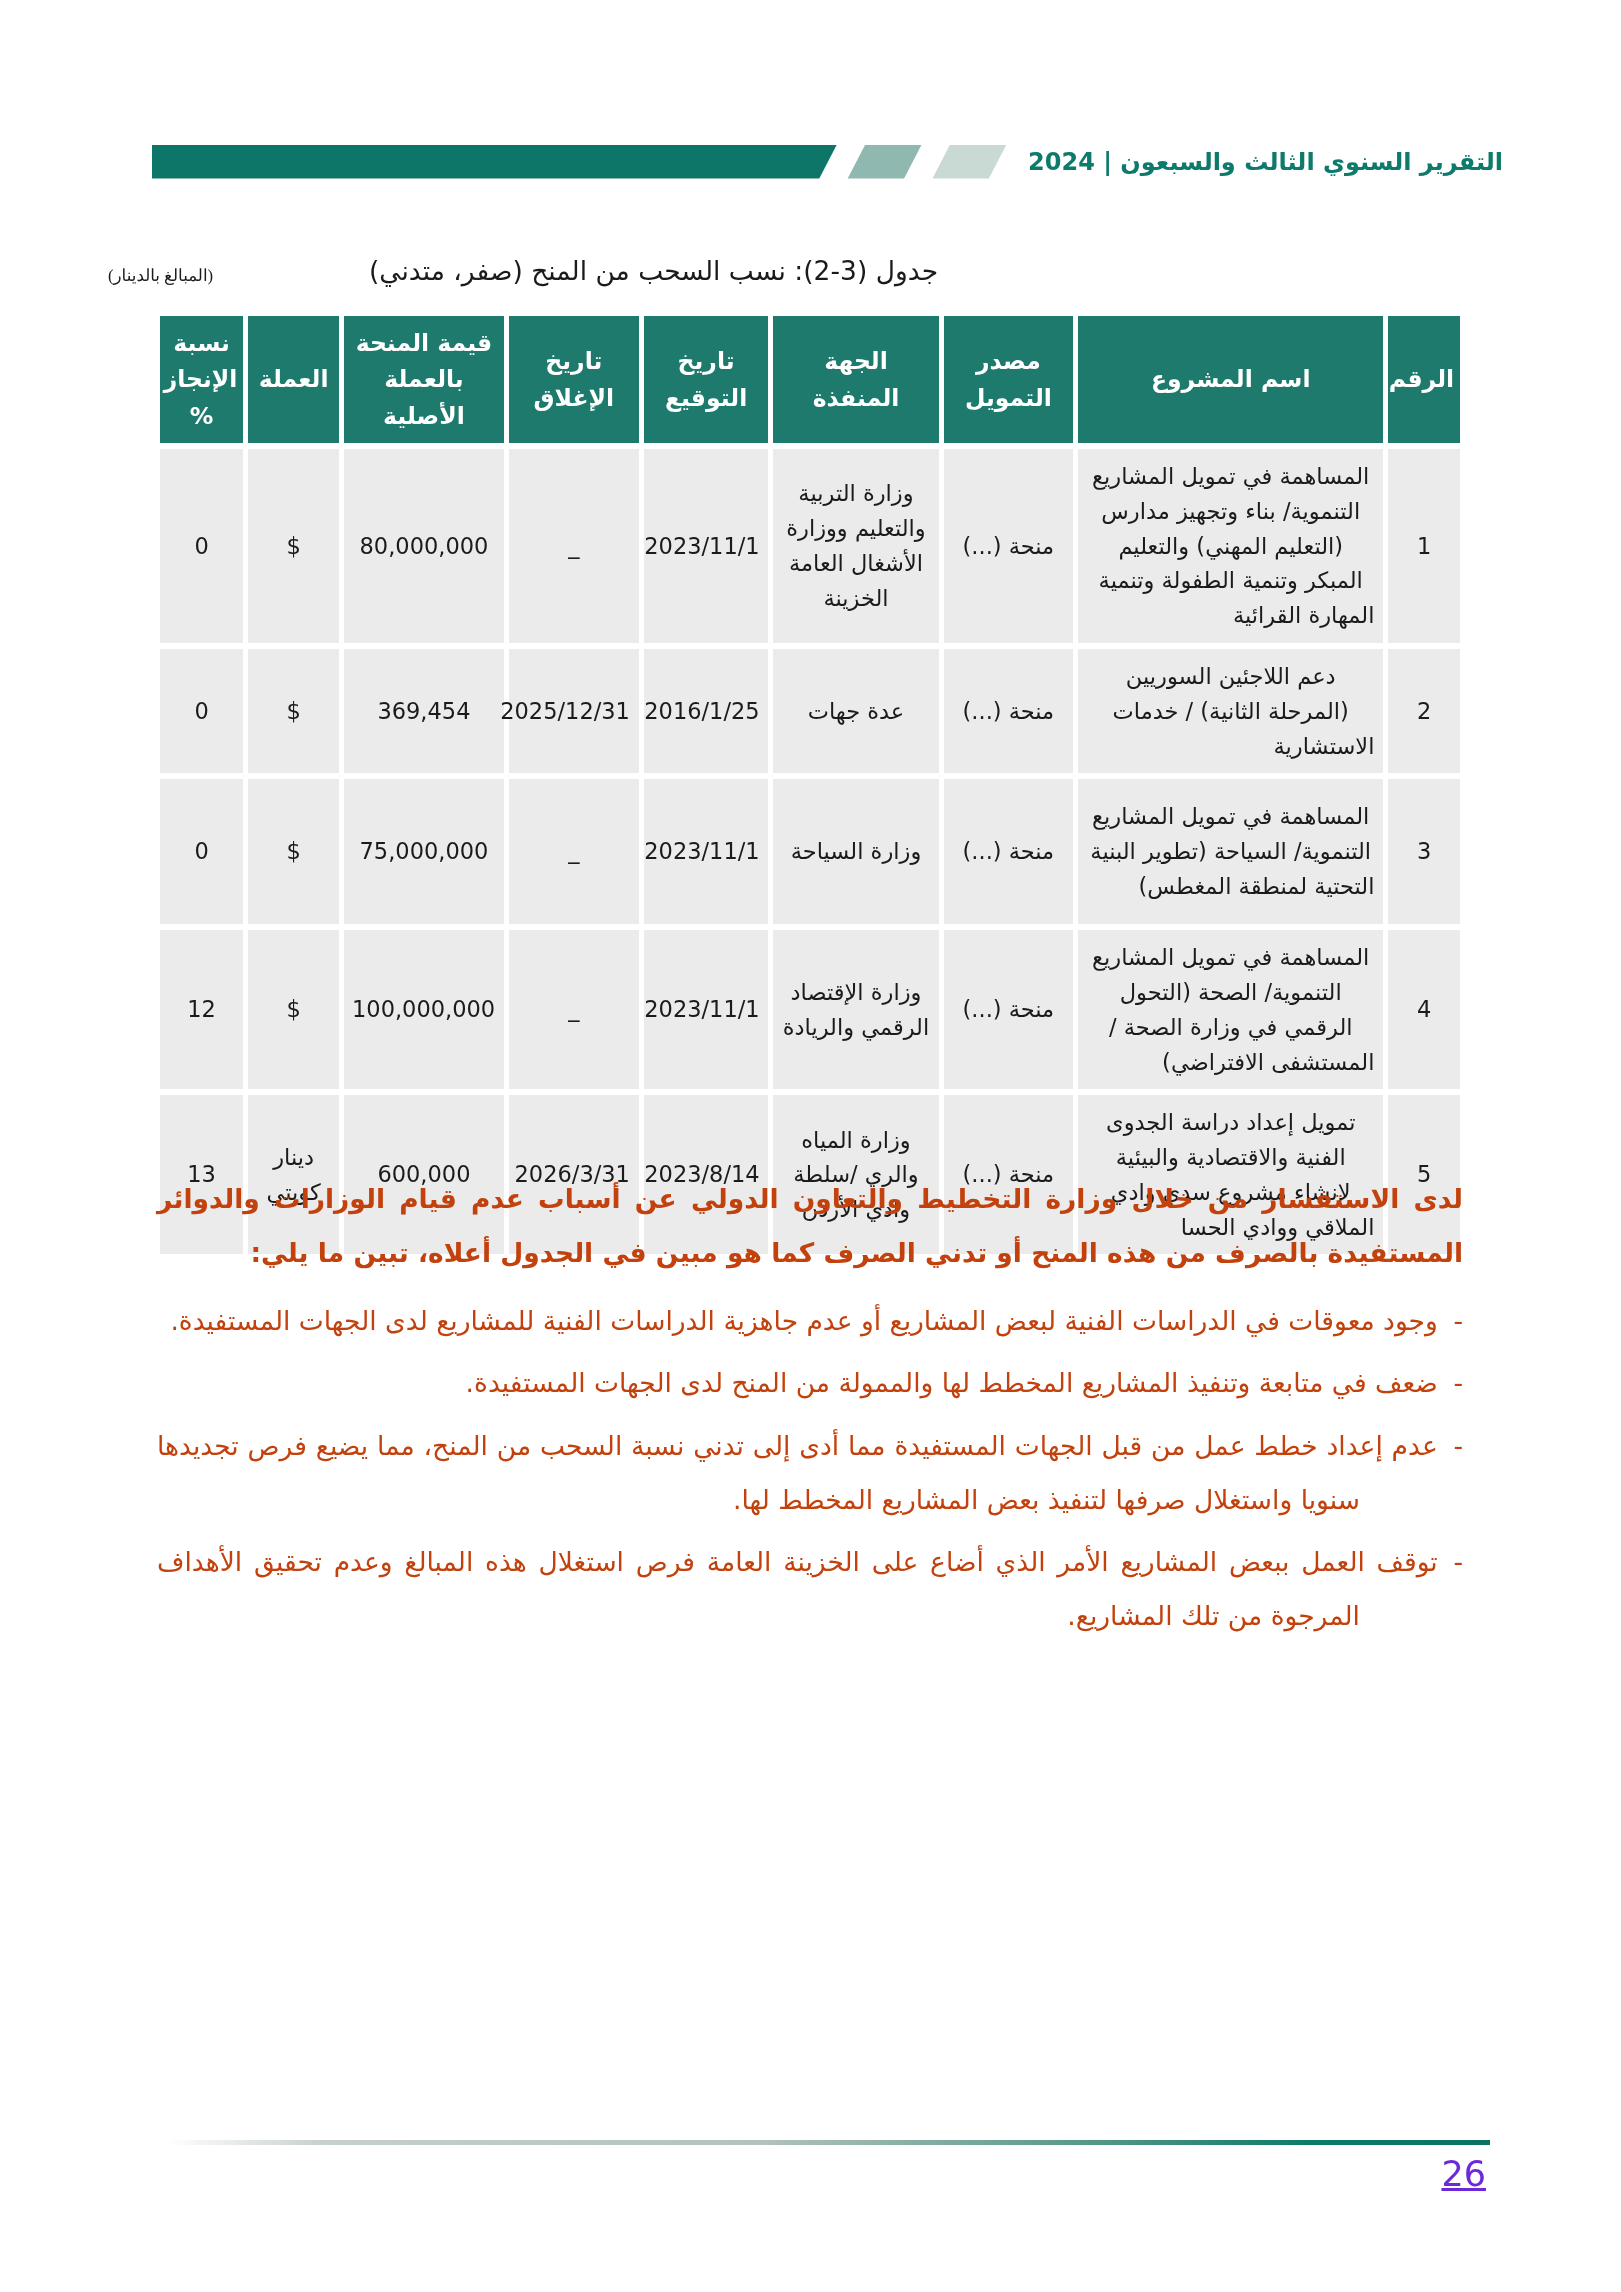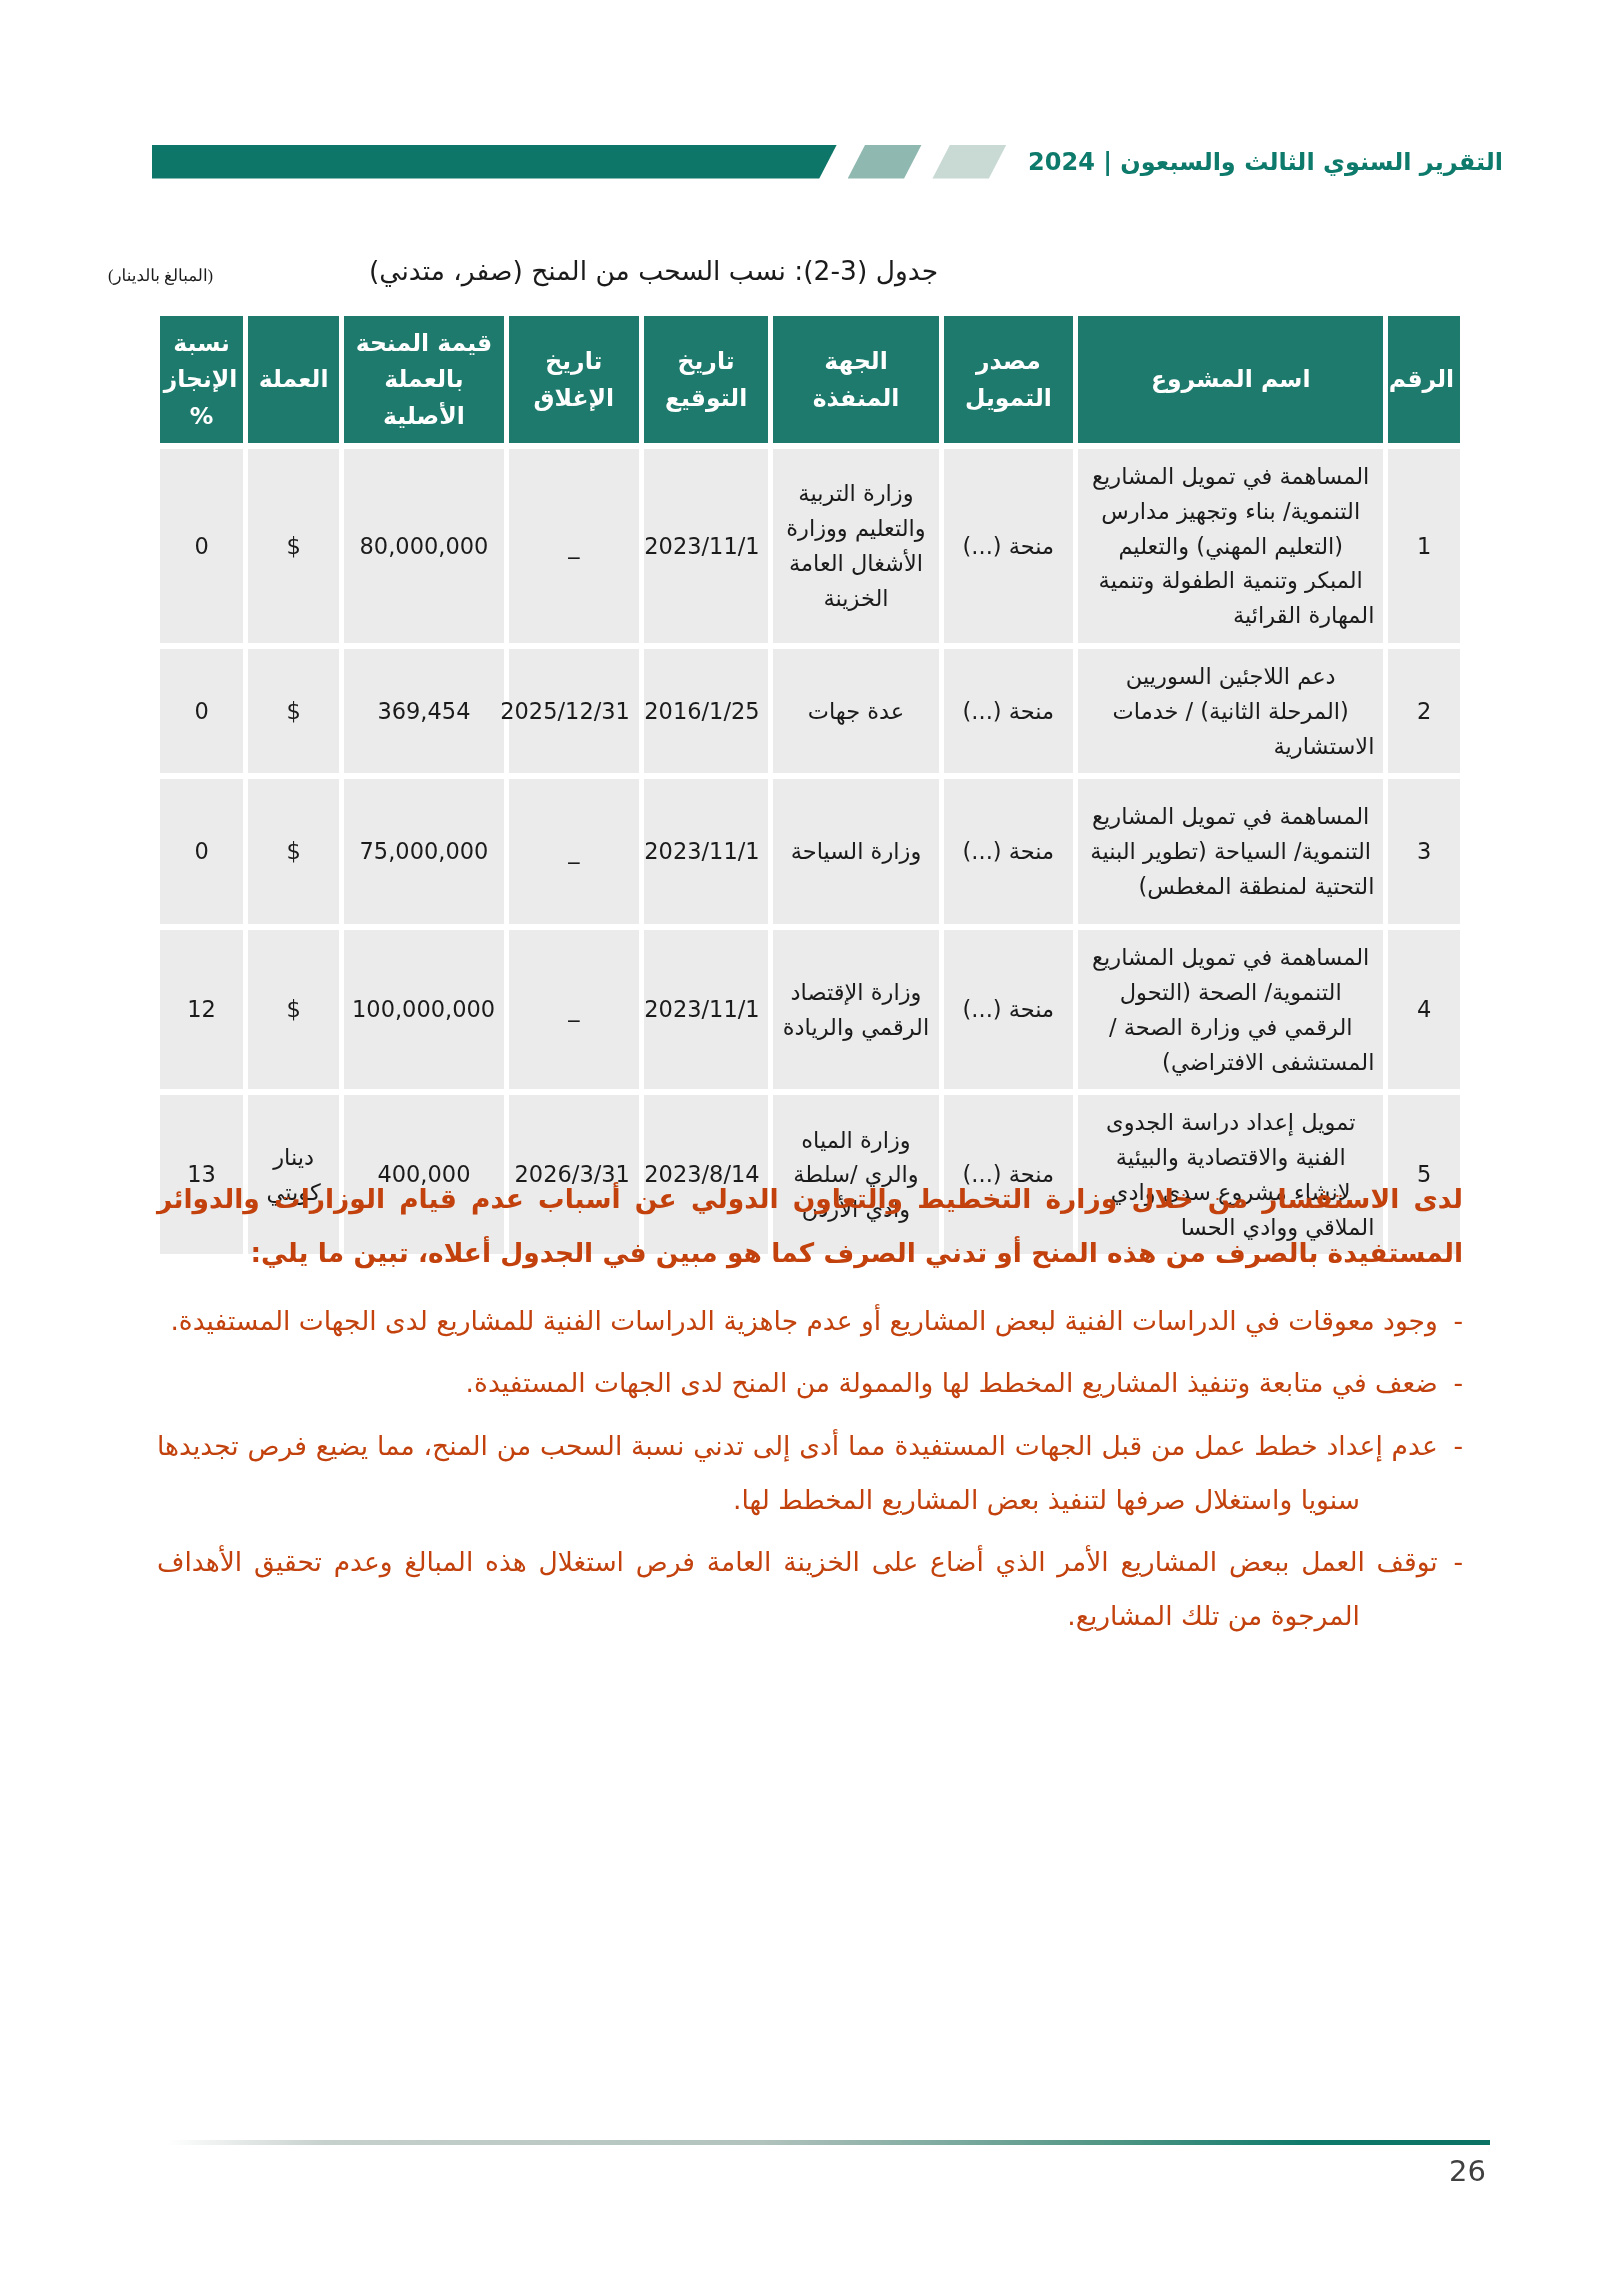--- a/index.html
+++ b/index.html
@@ -87,21 +87,21 @@
 
   
   .footer-rule {
     position: absolute; top: 2140px; left: 167px; width: 1323px; height: 4.9px;
     background: linear-gradient(90deg,
       rgba(200,210,206,0) 0%, #c6d0cc 12%, #b2c2bd 45%,
       #4d9483 72%, #0f7a6a 86%, #0b7263 100%);
   }
   .page-number {
     position: absolute; top: 2154px; right: 135px;
-    font-size: 29px; color: #404040;
+    font-size: 35px; color: #6d28d9; text-decoration: underline;
   }
 </style>
 </head>
 <body>
 
 <div class="page">
 
   <div class="header-rule">
     <div class="bar-main"></div>
     <div class="bar-seg seg-mid"></div>
@@ -184,21 +184,21 @@
         <td>$</td>
         <td>12</td>
       </tr>
       <tr class="r5">
         <td>5</td>
         <td class="col-name">تمويل إعداد دراسة الجدوى الفنية والاقتصادية والبيئية لإنشاء مشروع سدي وادي الملاقي ووادي الحسا</td>
         <td>منحة (...)</td>
         <td>وزارة المياه والري /سلطة وادي الأردن</td>
         <td>2023/8/14</td>
         <td>2026/3/31</td>
-        <td>400,000</td>
+        <td>600,000</td>
         <td>دينار كويتي</td>
         <td>13</td>
       </tr>
     </tbody>
   </table>
 
   <div class="findings">
     <p class="intro">لدى الاستفسار من خلال وزارة التخطيط والتعاون الدولي عن أسباب عدم قيام الوزارات والدوائر المستفيدة بالصرف من هذه المنح أو تدني الصرف كما هو مبين في الجدول أعلاه، تبين ما يلي:</p>
     <div class="bullet-list">
       <div class="bullet"><span class="marker">-</span><span>وجود معوقات في الدراسات الفنية لبعض المشاريع أو عدم جاهزية الدراسات الفنية للمشاريع لدى الجهات المستفيدة.</span></div>

